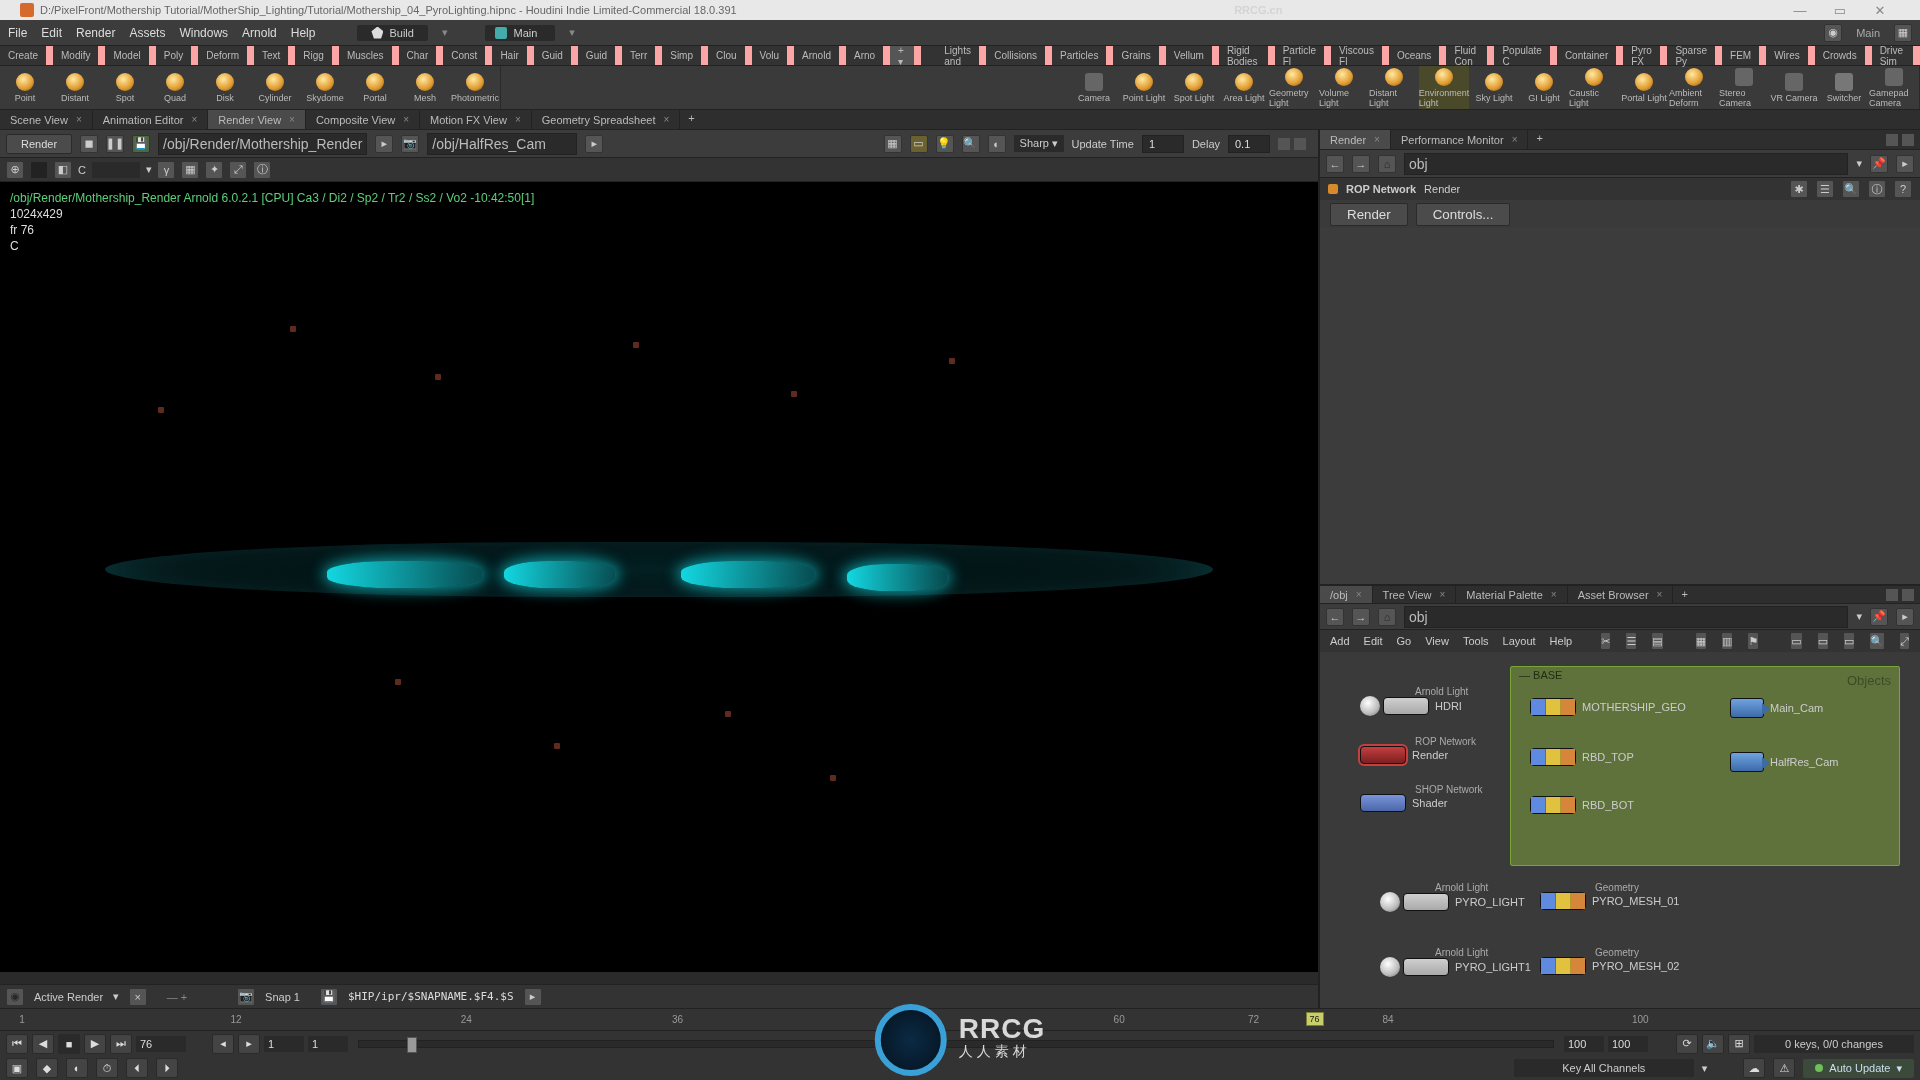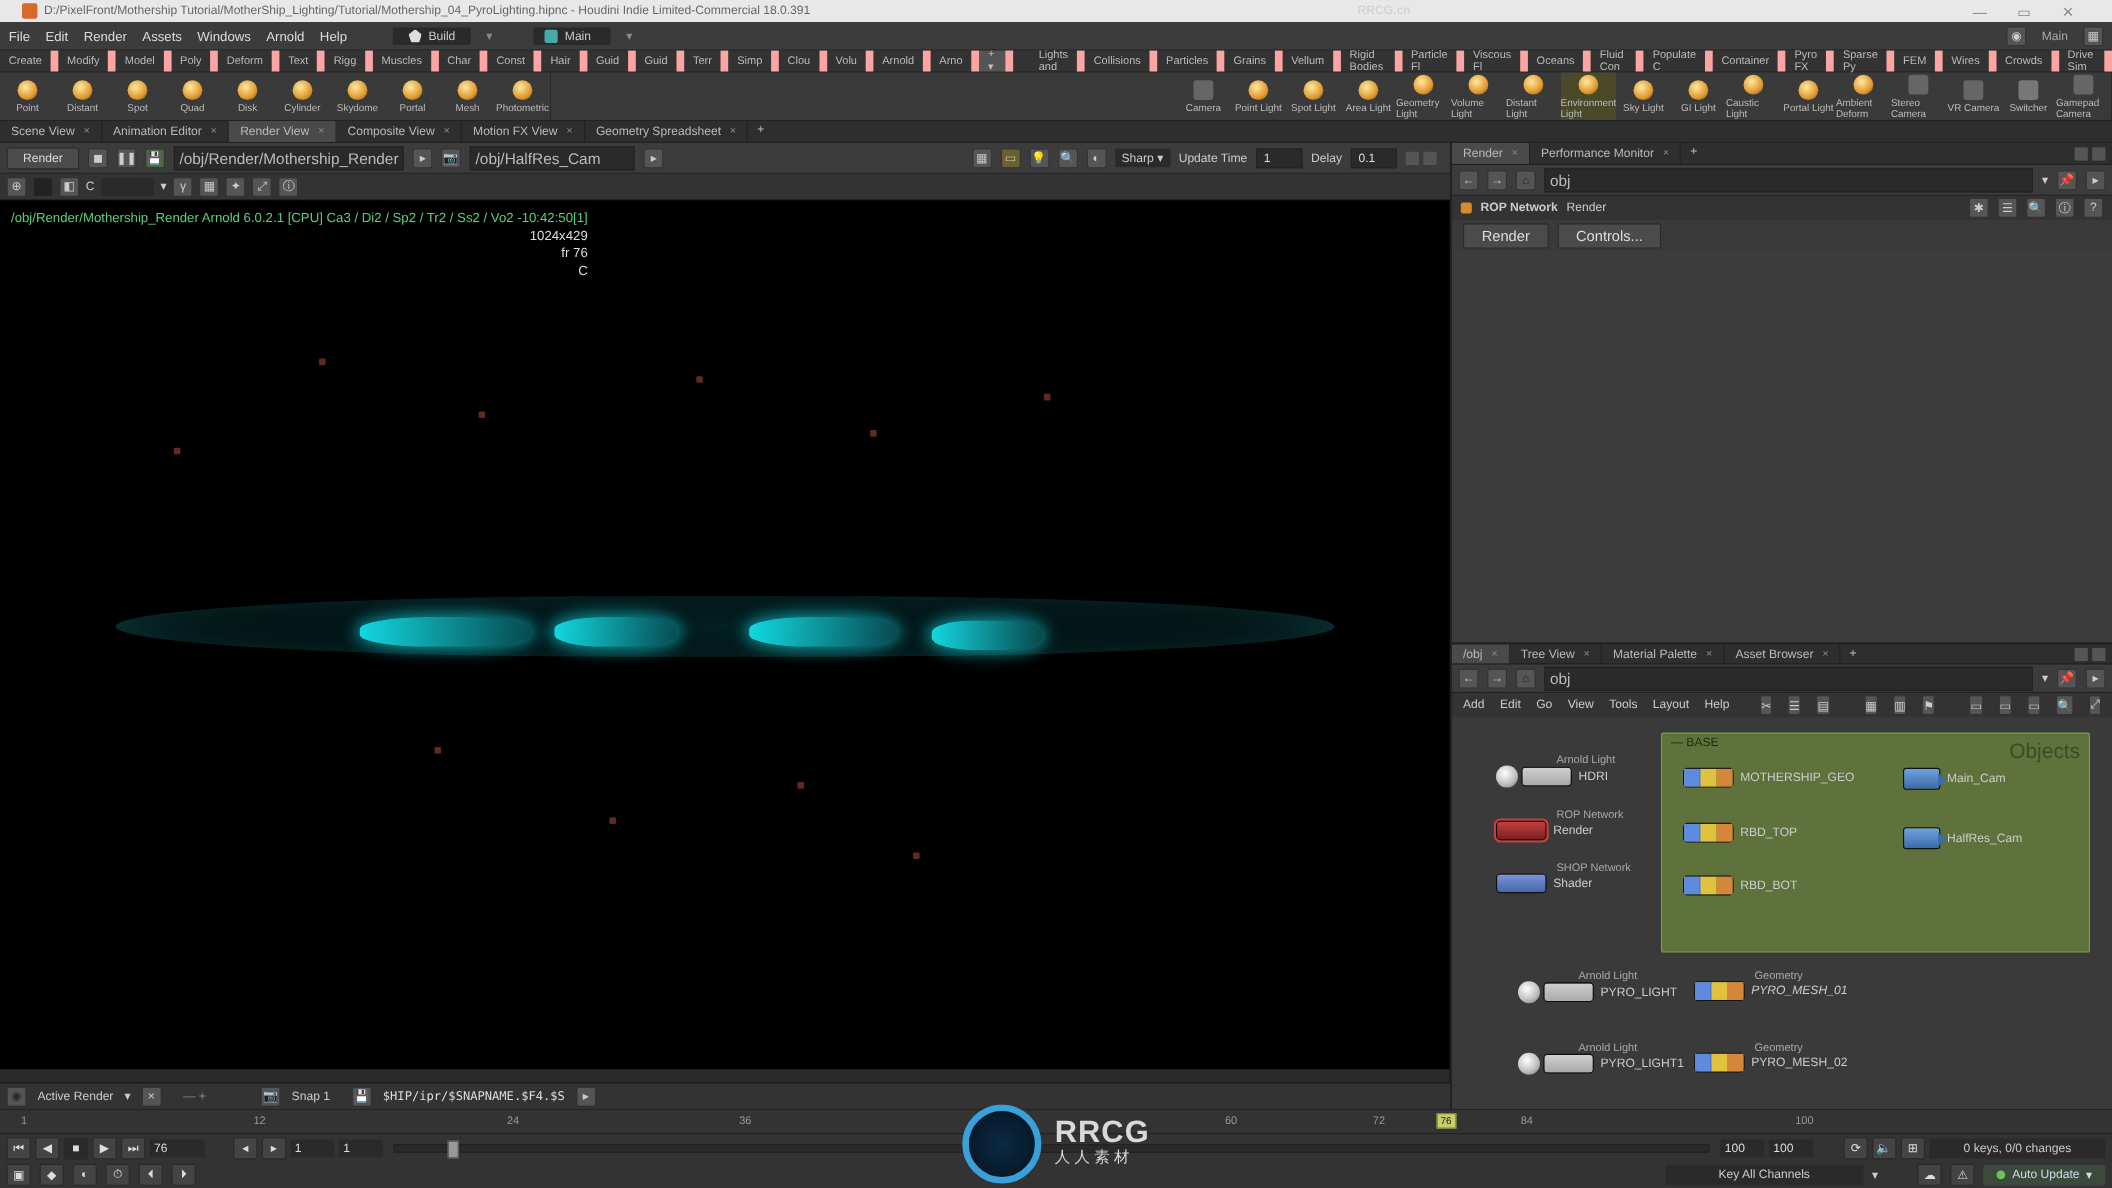--- a/index.html
+++ b/index.html
@@ -58,21 +58,21 @@
 .dd { background:#2a2a2a; padding:2px 6px; }
 .num-box { background:#2a2a2a; border:1px solid #222; padding:2px 6px; width:42px; text-align:left; color:#ddd; }
 .render-toolbar .spacer { flex:1; }
 
 
 .corr-toolbar { height:24px; background:#333; display:flex; align-items:center; padding:0 6px; gap:6px; border-bottom:1px solid #222; }
 .c-box { background:#2a2a2a; width:48px; height:16px; }
 
 
 .viewport { flex:1; background:#000; position:relative; overflow:hidden; }
-.render-info { position:absolute; top:8px; left:10px; color:#5bd07a; font-size:12px; line-height:16px;text-align:right; }
+.render-info { position:absolute; top:8px; left:10px; color:#5bd07a; font-size:12px; line-height:16px; }
 .render-info .sub { color:#ddd; }
 .mothership { position:absolute; left:8%; right:8%; top:32%; height:38%; }
 .ring { position:absolute; left:0; right:0; top:34%; height:18%; border-radius:50%/60%; background:radial-gradient(ellipse at center, rgba(20,200,220,0.12) 0%, transparent 65%); box-shadow:0 0 36px 6px rgba(40,220,230,0.22) inset; filter:blur(0.4px); }
 .glow { position:absolute; height:9%; border-radius:40%; background:linear-gradient(90deg, rgba(20,225,235,0.95), rgba(20,225,235,0.25)); box-shadow:0 0 14px 4px rgba(20,225,235,0.55); }
 .g1{left:20%; top:40%; width:14%;} .g2{left:36%; top:40%; width:10%;} .g3{left:52%; top:40%; width:12%;} .g4{left:67%; top:41%; width:9%;}
 .debris { position:absolute; inset:0; pointer-events:none; }
 .d { position:absolute; width:6px; height:6px; background:rgba(160,70,50,0.6); border-radius:1px; }
 .viewport .vpstrip { position:absolute; bottom:0; left:0; right:0; height:12px; background:#2a2a2a; }
 
 
@@ -103,21 +103,21 @@
 .nb-rop { background:linear-gradient(#7a94d9,#4b66a9); }
 .nb-rop.sel { outline:2px solid #c73e3e; background:linear-gradient(#c73e3e,#7a2020); }
 .nb-geo { background:linear-gradient(#b9d96f,#8aa944); display:flex; }
 .geo-seg { flex:1; border-right:1px solid rgba(0,0,0,.2);} .geo-seg:last-child{border:none}
 .geo-seg.b{background:#5e8adf;} .geo-seg.y{background:#e0c23e;} .geo-seg.o{background:#d6863a;}
 .nb-cam { width:34px; height:20px; background:linear-gradient(#6fa3e0,#3d6aa9); border-radius:3px; border:1px solid #111; position:relative; }
 .nb-cam::after{content:"";position:absolute;right:-7px;top:4px;width:0;height:0;border-left:8px solid #3d6aa9;border-top:6px solid transparent;border-bottom:6px solid transparent;}
 .node-name { color:#ccc; font-size:11px; }
 .net-box { position:absolute; border:1px solid #7aa538; background:rgba(142,184,64,0.45); border-radius:2px; }
 .net-box-title { position:absolute; top:2px; left:8px; color:#1e2c10; font-size:11px; }
-.net-box-rlabel { position:absolute; top:6px; right:8px; color:#1e2c10; font-size:19px; opacity:.55; }
+.net-box-rlabel { position:absolute; top:6px; right:8px; color:#1e2c10; font-size:13px; opacity:.55; }
 
 
 .bottom { height:72px; background:#333; display:flex; flex-direction:column; border-top:1px solid #222; }
 .timeline { height:22px; display:flex; align-items:center; position:relative; border-bottom:1px solid #222; }
 .frame-num { position:absolute; font-size:10px; color:#999; }
 .marker { position:absolute; top:3px; width:18px; height:14px; background:#c9cf68; border:1px solid #7a8030; color:#222; font-size:9px; display:flex; align-items:center; justify-content:center; }
 .play-row { height:26px; display:flex; align-items:center; padding:0 6px; gap:4px; }
 .icon-btn { width:22px; height:20px; background:#444; border:1px solid #2a2a2a; display:flex; align-items:center; justify-content:center; color:#ddd; font-size:11px; border-radius:2px; }
 .frame-field { background:#2a2a2a; width:50px; padding:2px 4px; color:#ddd; }
 .track { flex:1; height:8px; background:#2a2a2a; border:1px solid #222; position:relative; margin:0 6px; }
@@ -613,21 +613,21 @@
           <div class="node-name">PYRO_LIGHT</div>
         </div>
       <div class="nw-label" style="left:115px; top:295px;">Arnold Light</div>
       <div class="node" style="left:60px; top:305px;">
           <div class="nb-lbulb"></div>
           <div class="node-body nb-light"></div>
           <div class="node-name">PYRO_LIGHT1</div>
         </div>
 
       <div class="nw-label" style="left:275px; top:230px;">Geometry</div>
-      <div class="node" style="left:220px; top:240px;font-style:italic;">
+      <div class="node" style="left:220px; top:240px;">
           <div class="node-body nb-geo">
             <div class="geo-seg b"></div>
             <div class="geo-seg y"></div>
             <div class="geo-seg o"></div>
           </div>
           <div class="node-name">PYRO_MESH_01</div>
         </div>
       <div class="nw-label" style="left:275px; top:295px;">Geometry</div>
       <div class="node" style="left:220px; top:305px;">
           <div class="node-body nb-geo">

